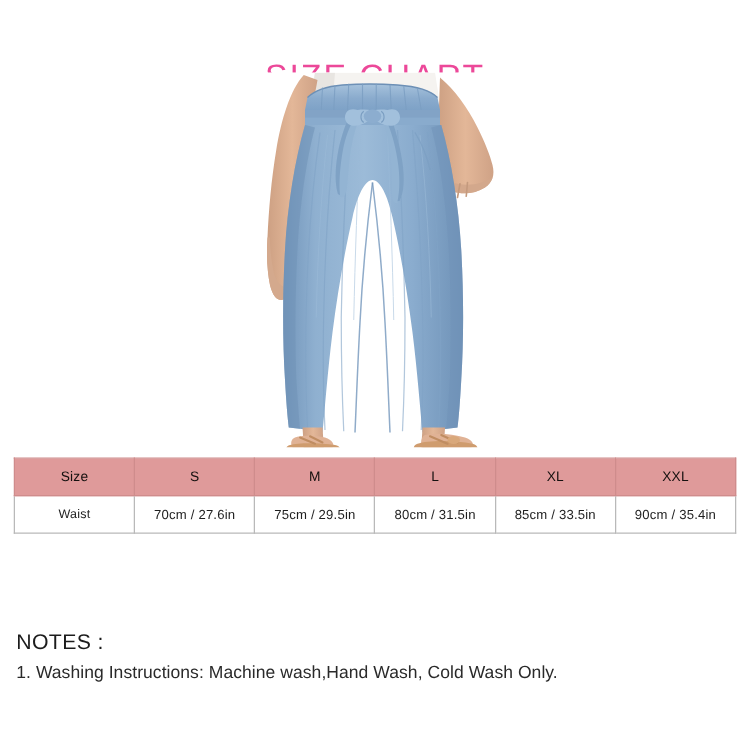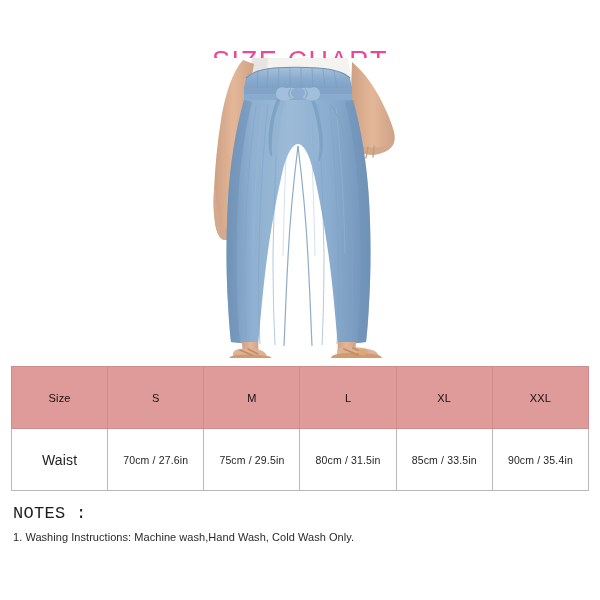--- a/index.html
+++ b/index.html
@@ -53,54 +53,53 @@
     table-layout: fixed;
   }
   table.size-table td {
     border: 1px solid #b9b9b9;
     text-align: center;
     vertical-align: middle;
     height: 29px;
     font-size: 10.5px;
     color: #1e1e1e;
     letter-spacing: 0.15px;
-    padding: 16px 2px;
+    padding: 0 2px;
   }
   table.size-table tr.header-row td {
     background: #df9a9a;
     color: #15100f;
     font-size: 11px;
     font-weight: 400;
     border-color: #cf8c8c;
   }
   table.size-table tr.header-row td.corner {
     border-left-color: #cf8c8c;
   }
   table.size-table td.label-col {
-    font-size: 14px;
+    font-size: 10px;
   }
 
   
   .notes {
     position: absolute;
     left: 13px;
     top: 505px;
     width: 580px;
   }
   .notes-heading {
     font-size: 17px;
     font-weight: 400;
     letter-spacing: 0.3px;
     color: #1c1c1c;
     margin: 0 0 5px 0;
     line-height: 1.1;
-    font-family: Liberation Mono, monospace;
   }
   .note-line {
-    font-size: 11px;
+    font-size: 14px;
     color: #2a2a2a;
     line-height: 17.5px;
     letter-spacing: 0.05px;
     white-space: nowrap;
   }
 </style>
 </head>
 <body>
 
 <h1 class="title">SIZE CHART</h1>

